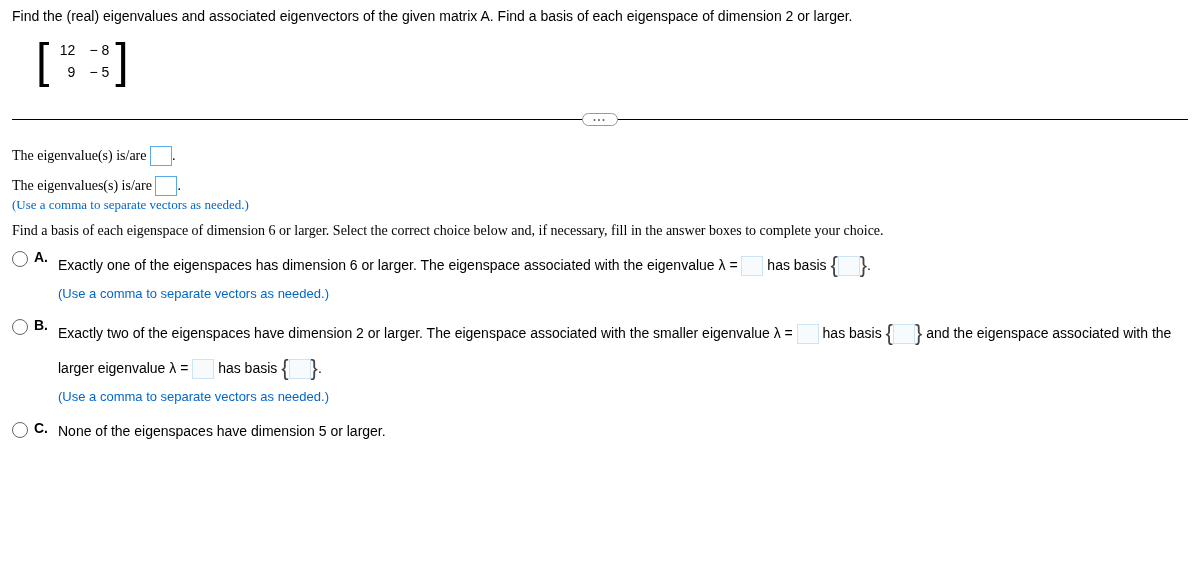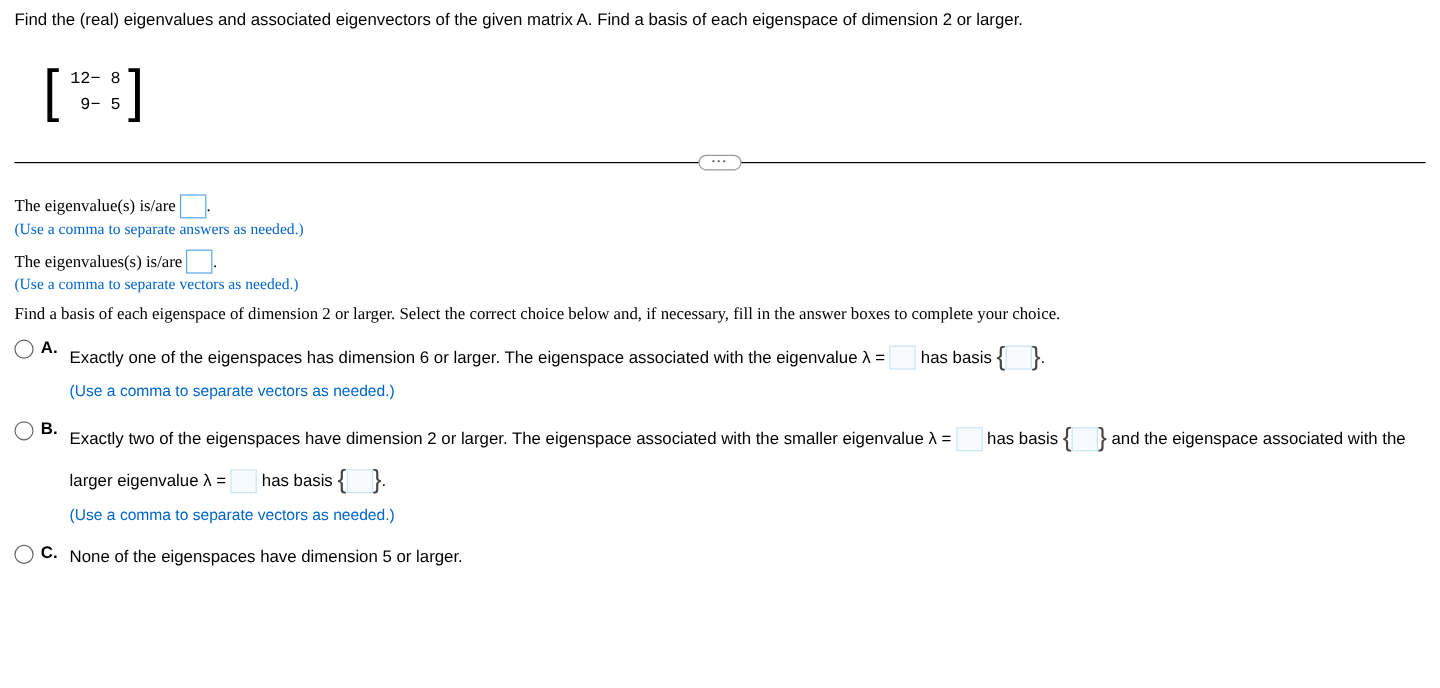--- a/index.html
+++ b/index.html
@@ -5,41 +5,40 @@
     body {
       font-family: Arial, sans-serif;
       font-size: 14px;
       color: #000;
       margin: 0;
       padding: 8px 12px;
       width: 1200px;
       box-sizing: border-box;
     }
     .problem-statement {
-      margin-bottom: 26px;
+      margin-bottom: 10px;
     }
     .matrix {
       display: inline-flex;
       align-items: center;
       margin-left: 24px;
       margin-top: 6px;
       margin-bottom: 20px;
     }
     .bracket {
       font-size: 48px;
       line-height: 40px;
       font-weight: 100;
     }
     .matrix-content {
       display: grid;
       grid-template-columns: auto auto;
-      gap: 6px 0;
+      gap: 6px 14px;
       padding: 2px 6px;
       font-size: 14px;
-      font-family: Liberation Mono, monospace;
     }
     .matrix-content span {
       text-align: right;
       min-width: 20px;
     }
     .separator {
       display: flex;
       align-items: center;
       justify-content: center;
       margin: 10px 0 20px;
@@ -138,29 +137,28 @@
   <span class="bracket">]</span>
 </div>
 
 <div class="separator">
   <hr>
   <span class="dots">•••</span>
 </div>
 
 <div class="answer-block">
   <span>The eigenvalue(s) is/are </span><span class="input-box"></span><span>.</span>
-  <div class="hint">(Use a comma to separate answers as needed.)</div>
 </div>
 
 <div class="answer-block">
   <span>The eigenvalues(s) is/are </span><span class="input-box"></span><span>.</span>
   <div class="hint">(Use a comma to separate vectors as needed.)</div>
 </div>
 
-<div class="answer-block">Find a basis of each eigenspace of dimension 2 or larger. Select the correct choice below and, if necessary, fill in the answer boxes to complete your choice.</div>
+<div class="answer-block">Find a basis of each eigenspace of dimension 6 or larger. Select the correct choice below and, if necessary, fill in the answer boxes to complete your choice.</div>
 
 <div class="choice-row">
   <div class="radio"></div>
   <div class="choice-label">A.</div>
   <div class="choice-text">
     <span>Exactly one of the eigenspaces has dimension 6 or larger. The eigenspace associated with the eigenvalue λ = </span><span class="input-box-faded"></span><span> has basis </span><span class="brace-left">{</span><span class="input-box-faded"></span><span class="brace-right">}</span><span>.</span>
     <div class="hint">(Use a comma to separate vectors as needed.)</div>
   </div>
 </div>
 

